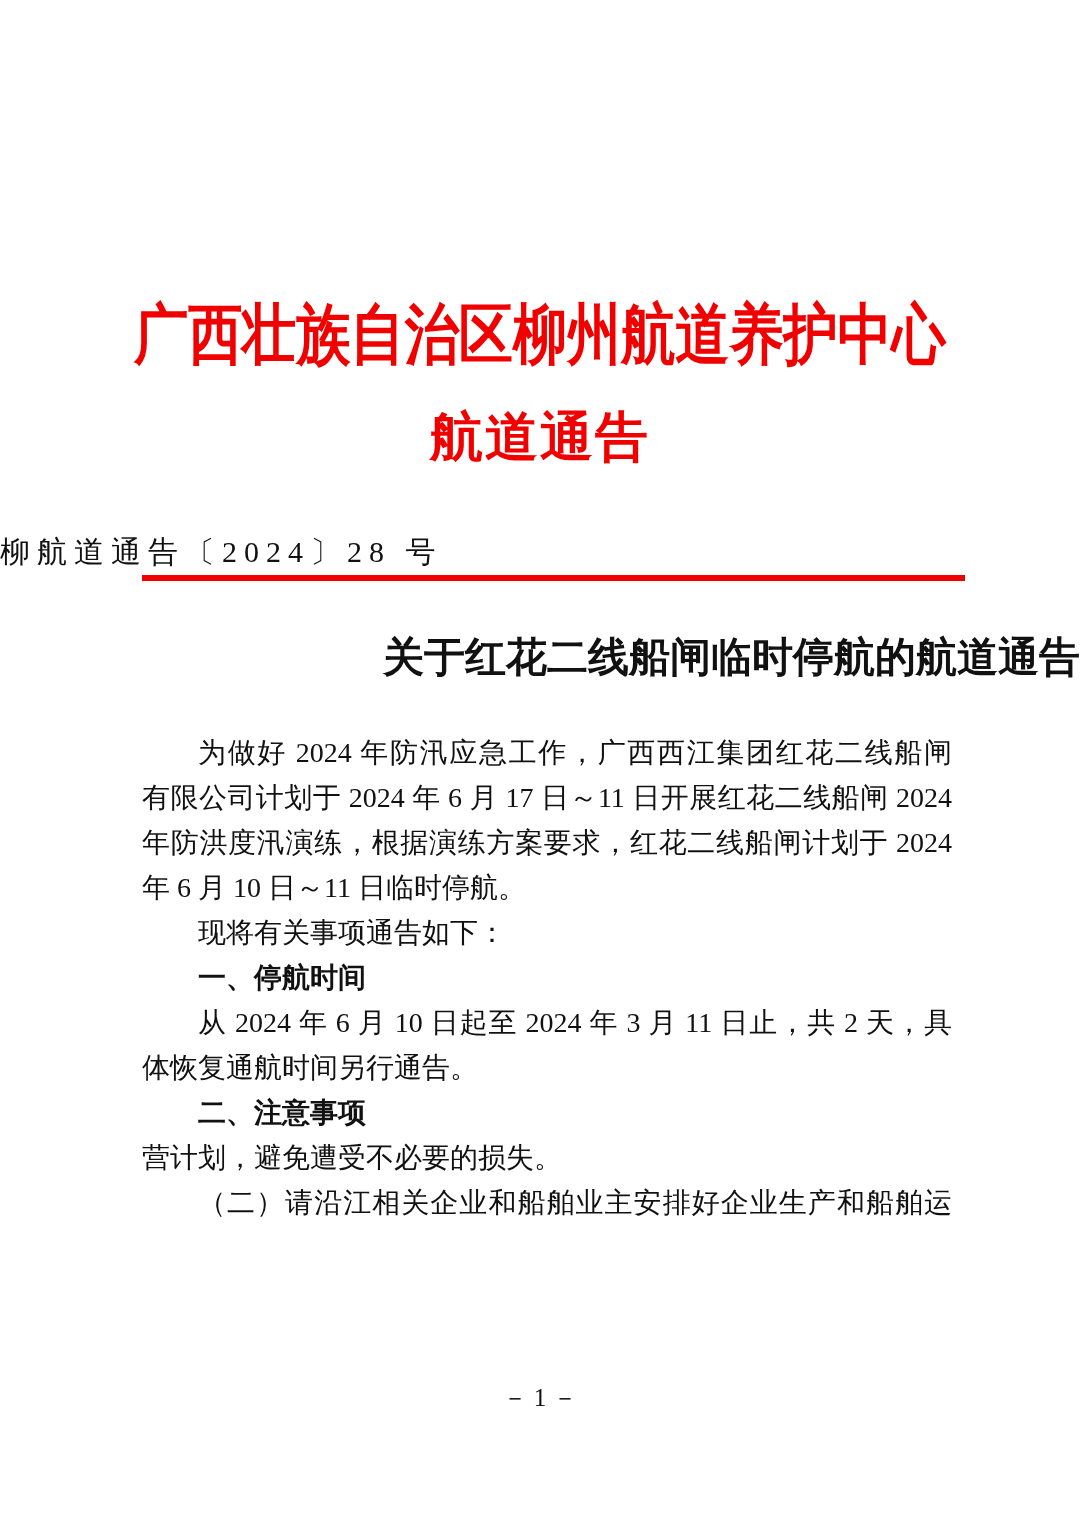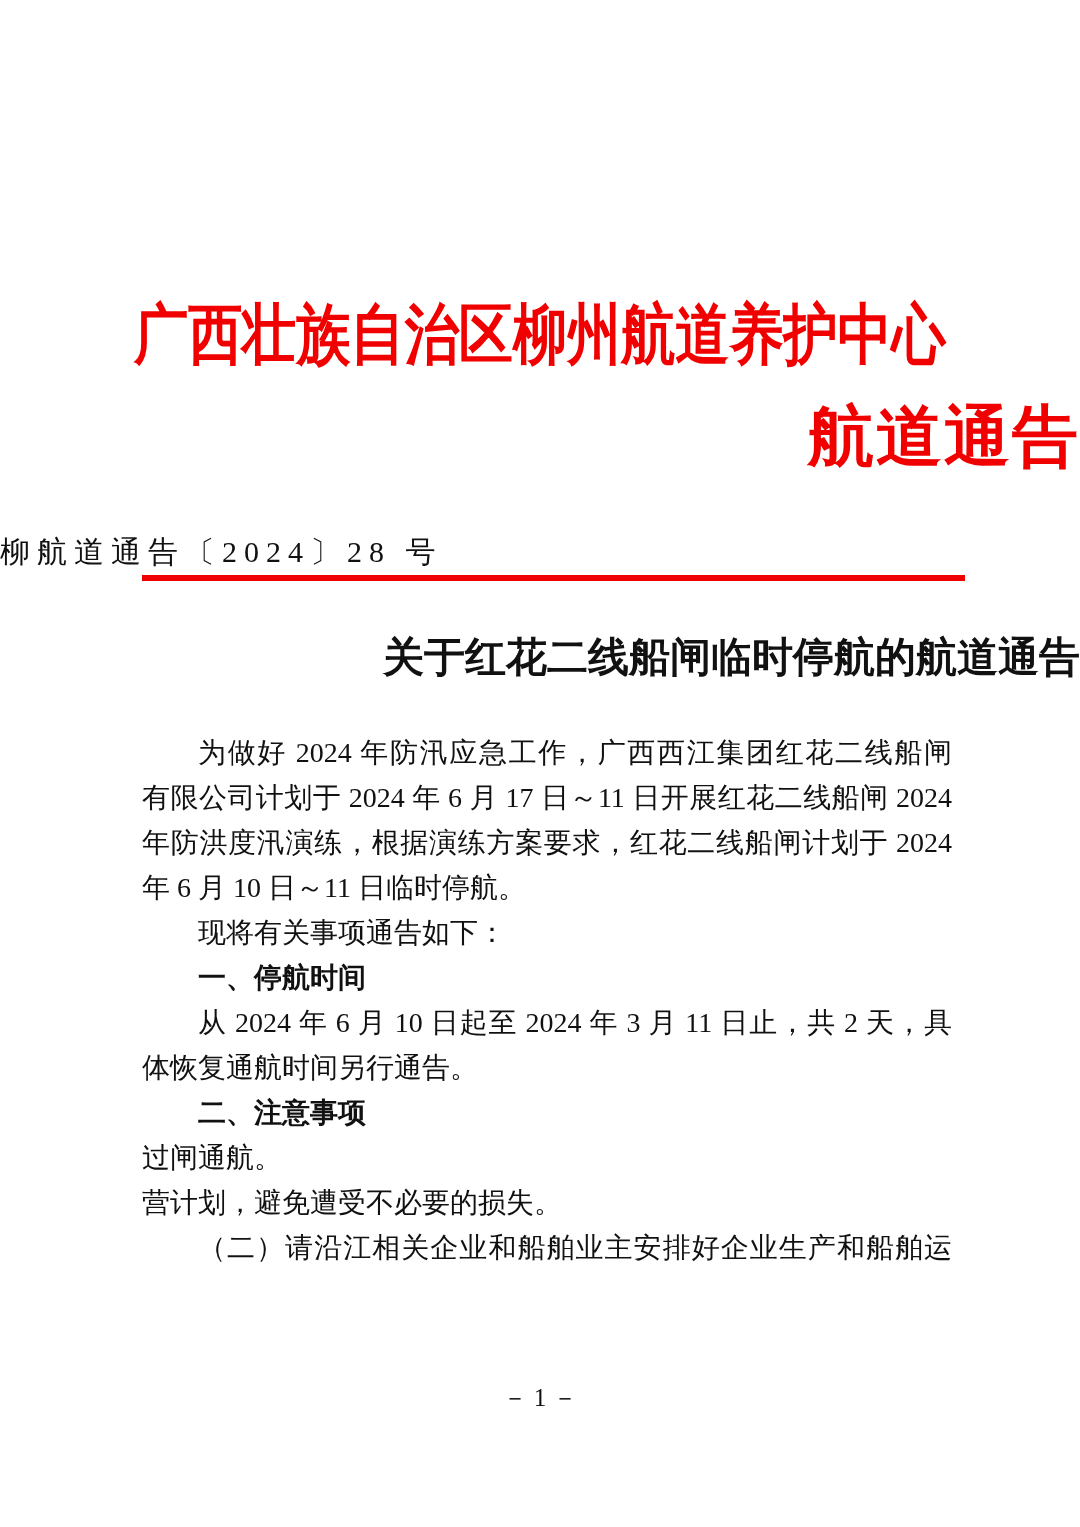--- a/index.html
+++ b/index.html
@@ -29,24 +29,23 @@
     font-family: "Liberation Serif", "DejaVu Serif", serif;
   }
   .letterhead .lh-line1 {
     font-size: 66px;
     line-height: 102px;
     white-space: nowrap;
     transform: scaleX(0.82);
     transform-origin: 50% 50%;
   }
   .letterhead .lh-line2 {
-    font-size: 66px;
+    font-size: 53px;
     line-height: 102px;
     letter-spacing: 2px;
-    text-align: right;
   }
   .doc-number {
     position: absolute;
     top: 534px;
     left: 0;
     width: 100%;
     font-size: 30px;
     line-height: 36px;
     letter-spacing: 7px;
     color: var(--ink);
@@ -124,20 +123,19 @@
 
       <div class="body-line indent justify">为做好 2024 年防汛应急工作，广西西江集团红花二线船闸</div>
       <div class="body-line justify">有限公司计划于 2024 年 6 月 17 日～11 日开展红花二线船闸 2024</div>
       <div class="body-line justify">年防洪度汛演练，根据演练方案要求，红花二线船闸计划于 2024</div>
       <div class="body-line">年 6 月 10 日～11 日临时停航。</div>
       <div class="body-line indent">现将有关事项通告如下：</div>
       <div class="body-line indent heading">一、停航时间</div>
       <div class="body-line indent justify">从 2024 年 6 月 10 日起至 2024 年 3 月 11 日止，共 2 天，具</div>
       <div class="body-line">体恢复通航时间另行通告。</div>
       <div class="body-line indent heading">二、注意事项</div>
-      <div class="body-line">过闸通航。</div>
       <div class="body-line">营计划，避免遭受不必要的损失。</div>
       <div class="body-line indent justify">（二）请沿江相关企业和船舶业主安排好企业生产和船舶运</div>
     </div>
 
   <div class="page-number">－ 1 －</div>
 
 </div>
 
 </body></html>

